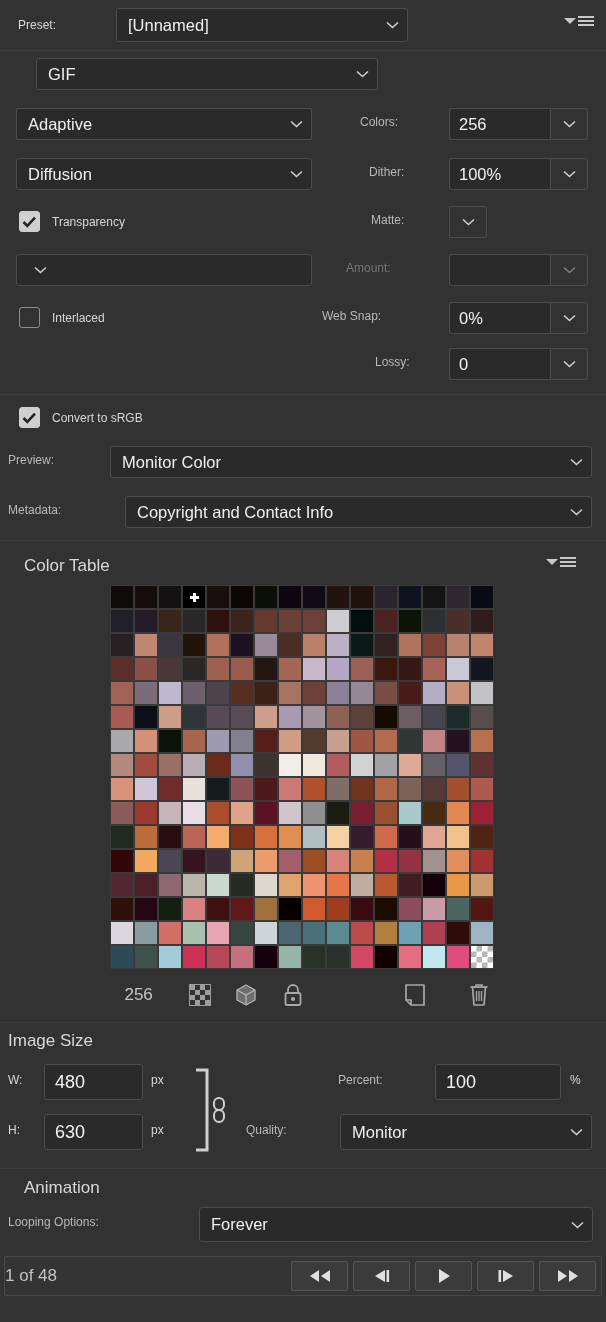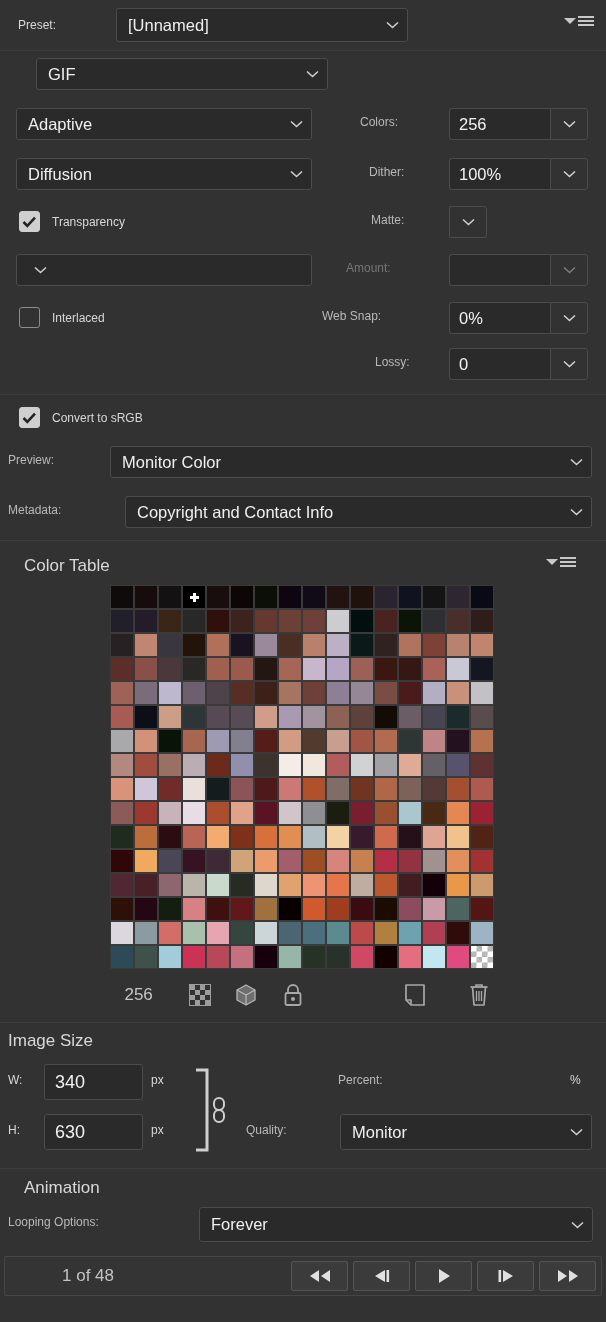--- a/index.html
+++ b/index.html
@@ -183,21 +183,21 @@
   #playbar {
     position: absolute;
     left: 4px; top: 1256px;
     width: 598px; height: 40px;
     border: 1px solid #464646;
     border-radius: 2px;
     background: #343434;
     display: flex; align-items: center;
   }
   #playbar .frame-count {
-    flex: 1; text-align: center;
+    flex: 1; 
     color: #c3c3c3; font-size: 17px;
     padding-right: 120px;
   }
   .pbtn {
     width: 57px; height: 30px;
     background: #3b3b3b;
     border: 1px solid #565656;
     border-radius: 2px;
     margin-right: 5px;
     display: flex; align-items: center; justify-content: center;
@@ -223,21 +223,21 @@
       <span class="bars">
           <i></i>
           <i></i>
           <i></i>
         </span>
     </div>
   </div>
 
   <div class="divider" style="top:50px;"></div>
 
-  <div class="sel" style="position:absolute; left:36px; top:58px; width:292px;">
+  <div class="sel" style="position:absolute; left:36px; top:58px; width:342px;">
     <span class="txt">GIF</span>
     <span class="chev">
       <svg width="13" height="8" viewBox="0 0 13 8">
           <path d="M1 1.5 L6.5 6.5 L12 1.5" stroke="#d0d0d0" stroke-width="1.6" fill="none"></path>
         </svg>
     </span>
   </div>
 
   <div class="sel" style="position:absolute; left:16px; top:108px; width:296px;">
     <span class="txt">Adaptive</span>
@@ -684,38 +684,39 @@
         <path d="M8.5 8 V18 M11 8 V18 M13.5 8 V18" stroke="#a8a8a8" stroke-width="1.3"></path>
       </svg>
     </span>
   </div>
 
   <div class="divider" style="top:1022px;"></div>
 
   <span class="sect" style="left:8px; top:1031px;">Image Size</span>
 
   <span class="lbl bright" style="position:absolute; left:8px; top:1073px;">W:</span>
-  <div class="tfield" style="position:absolute; left:44px; top:1064px; width:99px;">340</div>
+  <div class="tfield" style="position:absolute; left:44px; top:1064px; width:99px;">480</div>
   <span class="lbl bright" style="position:absolute; left:151px; top:1073px;">px</span>
 
   <span class="lbl bright" style="position:absolute; left:8px; top:1123px;">H:</span>
   <div class="tfield" style="position:absolute; left:44px; top:1114px; width:99px;">630</div>
   <span class="lbl bright" style="position:absolute; left:151px; top:1123px;">px</span>
 
   <div id="link-bracket">
     <svg width="44" height="92" viewBox="0 0 44 92">
       <path d="M6 6 H17 V86 H6" fill="none" stroke="#cfcfcf" stroke-width="3"></path>
       <g stroke="#cfcfcf" stroke-width="2" fill="none">
         <rect x="24" y="34" width="10" height="12" rx="5"></rect>
         <rect x="24" y="46" width="10" height="12" rx="5"></rect>
       </g>
     </svg>
   </div>
 
   <span class="lbl" style="position:absolute; left:338px; top:1073px;">Percent:</span>
+  <div class="tfield" style="position:absolute; left:435px; top:1064px; width:126px;">100</div>
   <span class="lbl bright" style="position:absolute; left:570px; top:1073px;">%</span>
 
   <span class="lbl" style="position:absolute; left:246px; top:1123px;text-align:right;">Quality:</span>
   <div class="sel" style="position:absolute; left:340px; top:1114px; width:252px; height:36px;">
     <span class="txt">Monitor</span>
     <span class="chev">
       <svg width="13" height="8" viewBox="0 0 13 8">
           <path d="M1 1.5 L6.5 6.5 L12 1.5" stroke="#d0d0d0" stroke-width="1.6" fill="none"></path>
         </svg>
     </span>

